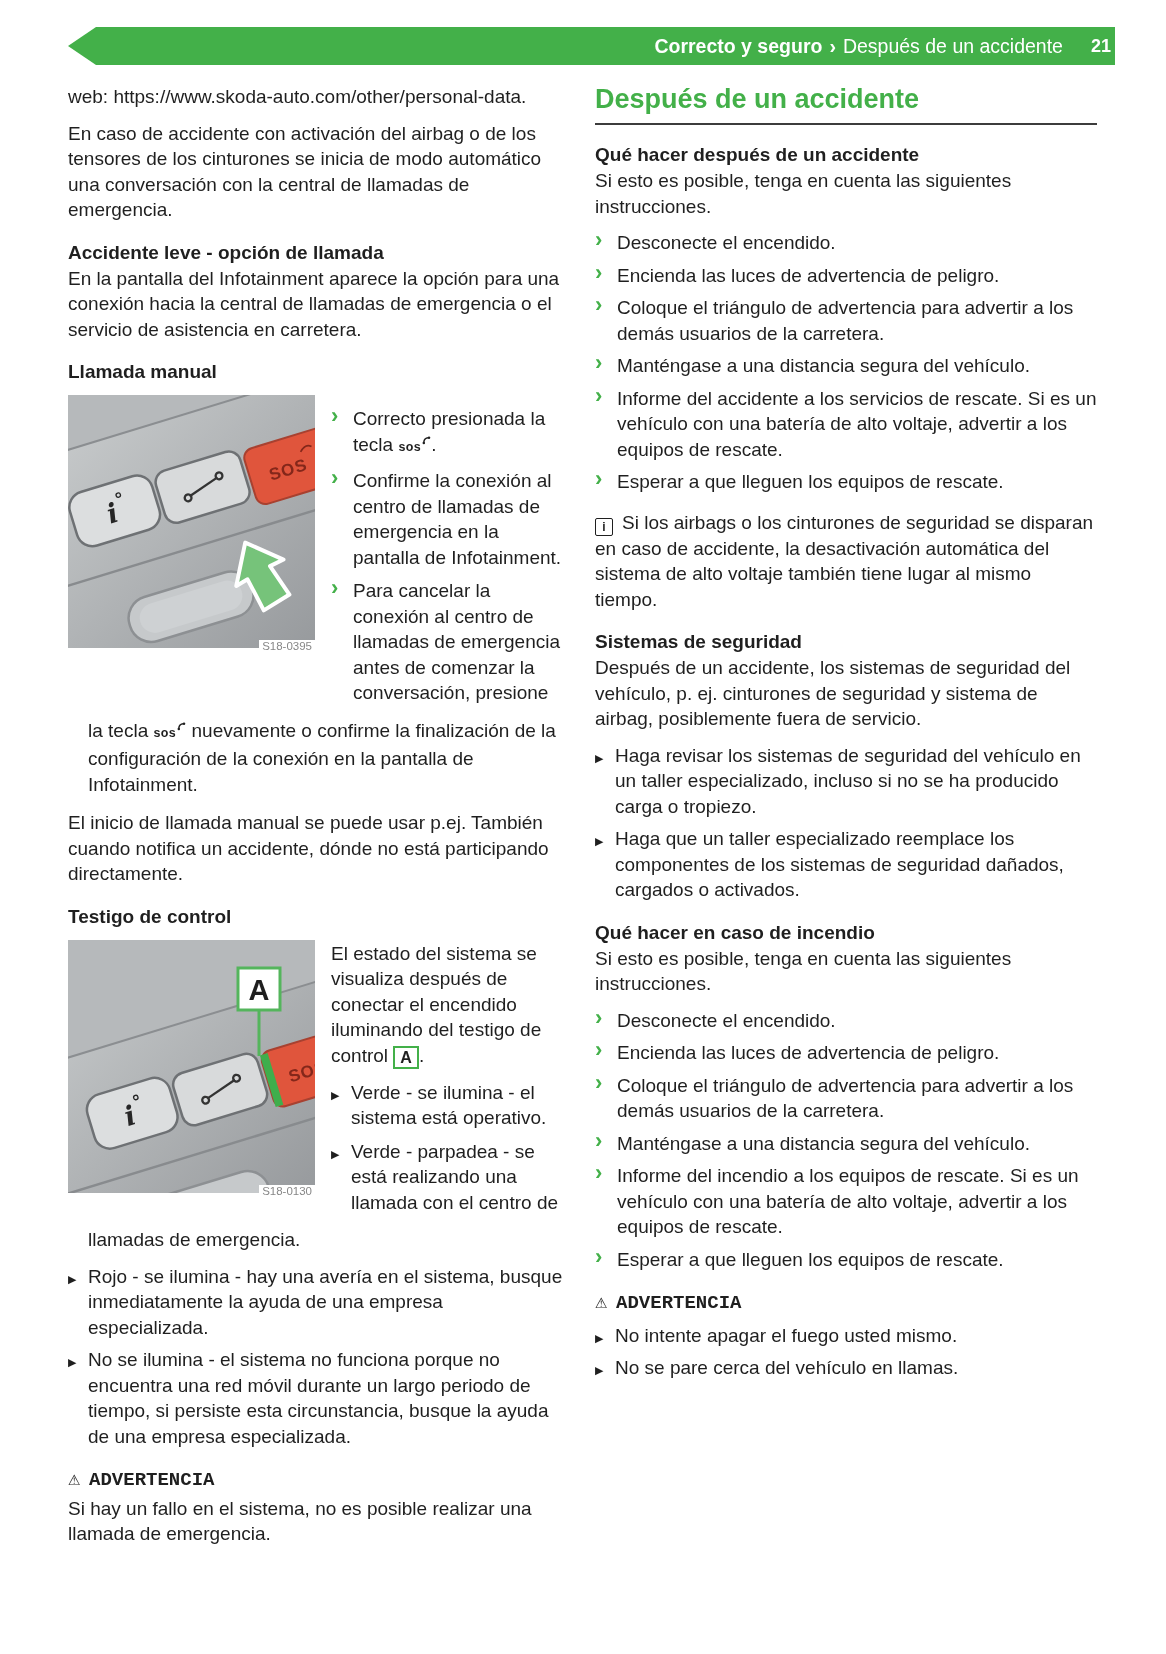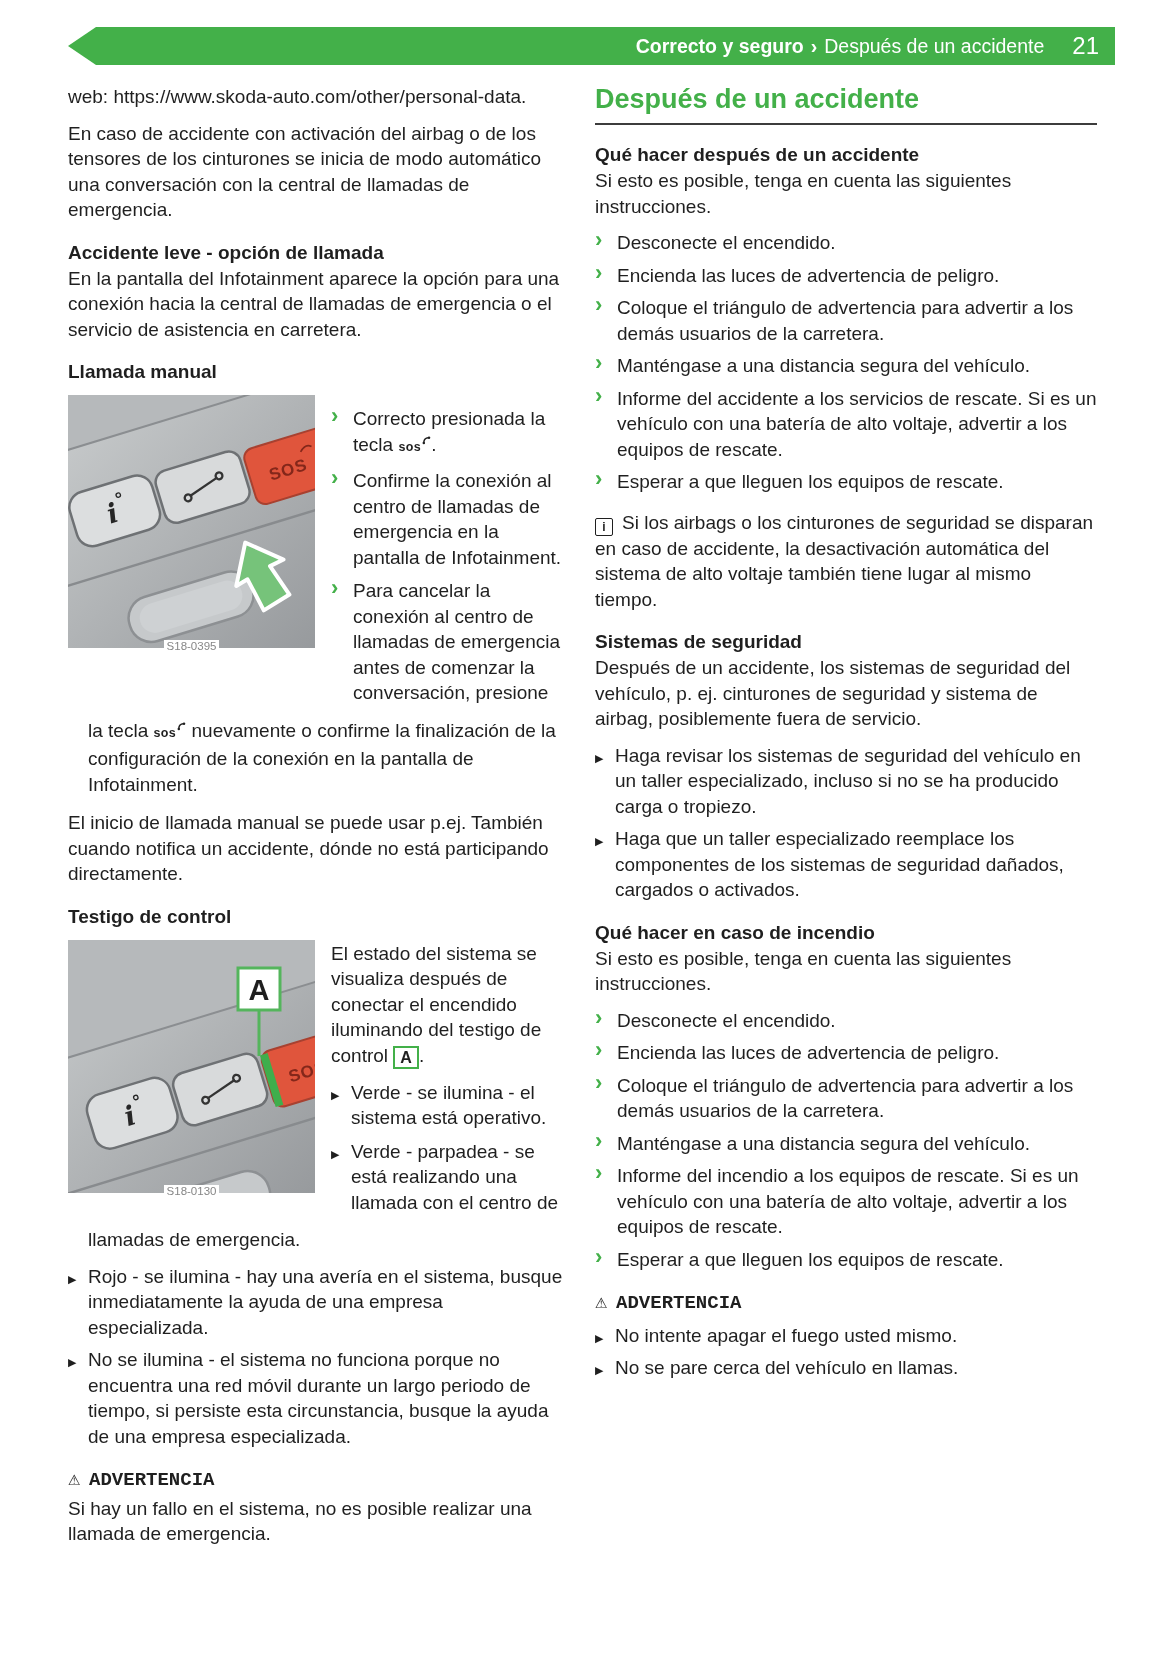--- a/index.html
+++ b/index.html
@@ -3,40 +3,40 @@
 <meta charset="utf-8">
 <style>
   html,body{margin:0;padding:0;background:#ffffff;}
   .page{position:relative;width:1166px;height:1654px;background:#ffffff;overflow:hidden;
         font-family:"Liberation Sans","DejaVu Sans",sans-serif;color:#1f1f1f;}
 
   
   .banner{position:absolute;left:68px;top:27px;width:1047px;height:38px;background:#43b049;
           clip-path:polygon(28px 0,100% 0,100% 100%,28px 100%,0 50%);
           display:flex;align-items:center;justify-content:flex-end;box-sizing:border-box;
-          padding-right:16px;color:#fff;font-size:19.5px;}
+          padding-right:4px;color:#fff;font-size:19.5px;}
   .bc-bold{font-weight:bold;}
   .bc-sep{margin:0 7px;font-weight:bold;}
-  .page-num{font-weight:normal;margin-left:28px;font-size:24px;}
+  .page-num{font-weight:bold;margin-left:28px;font-size:18px;}
 
   
   .col{position:absolute;top:84px;font-size:19px;line-height:25.5px;}
   .col-left{left:68px;width:500px;}
   .col-right{left:595px;width:502px;}
 
   p{margin:0 0 11px;}
   h3{font-size:19px;line-height:25px;margin:17px 0 1px;font-weight:bold;}
   h2.green{color:#43b049;font-size:27px;line-height:30px;font-weight:bold;margin:0 0 9px;}
   .rule{height:2px;background:#3c3c3c;margin:0 0 15px;}
 
   
   .figrow{display:flex;gap:16px;margin-top:11px;}
   .fig{flex:0 0 247px;width:247px;}
   .fig svg{display:block;}
-  .fig-label{position:relative;text-align:center;margin-top:-17px;}
+  .fig-label{position:relative;text-align:right;margin-top:-17px;}
   .fig-label span{background:#fff;padding:0 3px;font-size:11.5px;color:#878787;}
   .fig-side{flex:1;padding-top:1px;}
 
   
   ul{list-style:none;margin:6px 0 12px;padding:0;}
   li{position:relative;padding-left:22px;margin-bottom:7px;}
   .blist .mk{position:absolute;left:0;top:-3px;color:#43b049;font-weight:bold;font-size:22px;}
   .tlist li{padding-left:20px;}
   .tlist .mk{position:absolute;left:0;top:3px;font-size:11px;color:#1f1f1f;font-weight:normal;}
   .fig-side ul{margin-top:10px;}

